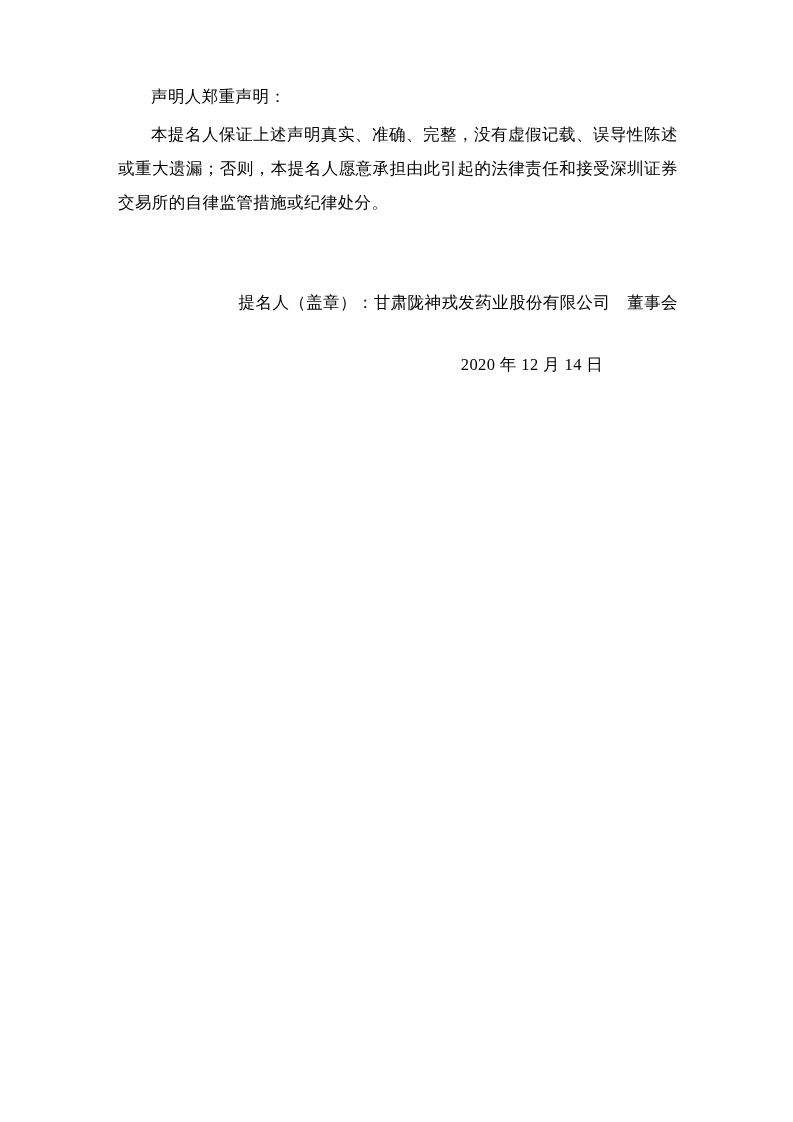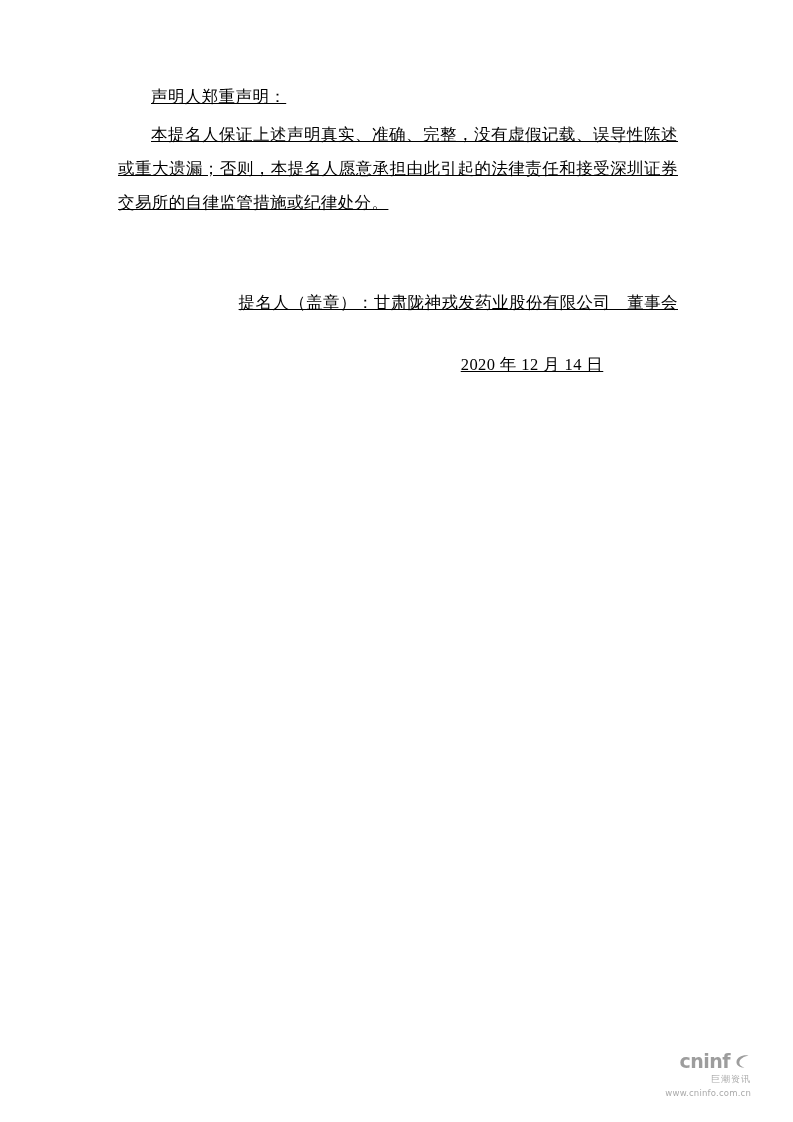--- a/index.html
+++ b/index.html
@@ -19,21 +19,20 @@
     position: absolute;
     left: 0; top: 0;
     width: 793px;
     height: 1122px;
   }
   .content {
     position: absolute;
     left: 118px;
     top: 80px;
     width: 560px;
-    text-decoration: underline;
   }
   .para {
     font-size: 16.5px;
     line-height: 34px;
     text-indent: 2em;
     text-align: justify;
     letter-spacing: 0.4px;
     margin: 0 0 0 0;
     font-family: "Liberation Serif", "DejaVu Serif", serif;
   }
@@ -108,26 +107,14 @@
   <div class="content">
     <p class="para">声明人郑重声明：</p>
     <p class="para">本提名人保证上述声明真实、准确、完整，没有虚假记载、误导性陈述或重大遗漏；否则，本提名人愿意承担由此引起的法律责任和接受深圳证券交易所的自律监管措施或纪律处分。</p>
 
     <div class="sig-block">
       <div class="sig-line">提名人（盖章）：甘肃陇神戎发药业股份有限公司　董事会</div>
       <div class="date-line">2020 年 12 月 14 日</div>
     </div>
   </div>
 
-  <div class="logo-wrap">
-    <div class="logo-row">
-      <span class="logo-text">cninf</span>
-      <span class="logo-mark">
-        <svg width="17" height="17" viewBox="0 0 17 17" aria-hidden="true">
-          <path d="M14.5 2.5 C9 1.5 3 4 2.5 8.5 C2.1 12.3 6 15 10.5 14.5 C7 13.6 5 11.6 5.4 9 C5.9 5.8 10 3.4 14.5 2.5 Z" fill="#8c8c8c"></path>
-        </svg>
-      </span>
-    </div>
-    <div class="logo-cn">巨潮资讯</div>
-    <div class="logo-sub">www.cninfo.com.cn</div>
-  </div>
 
 </div>
 
 </body></html>

